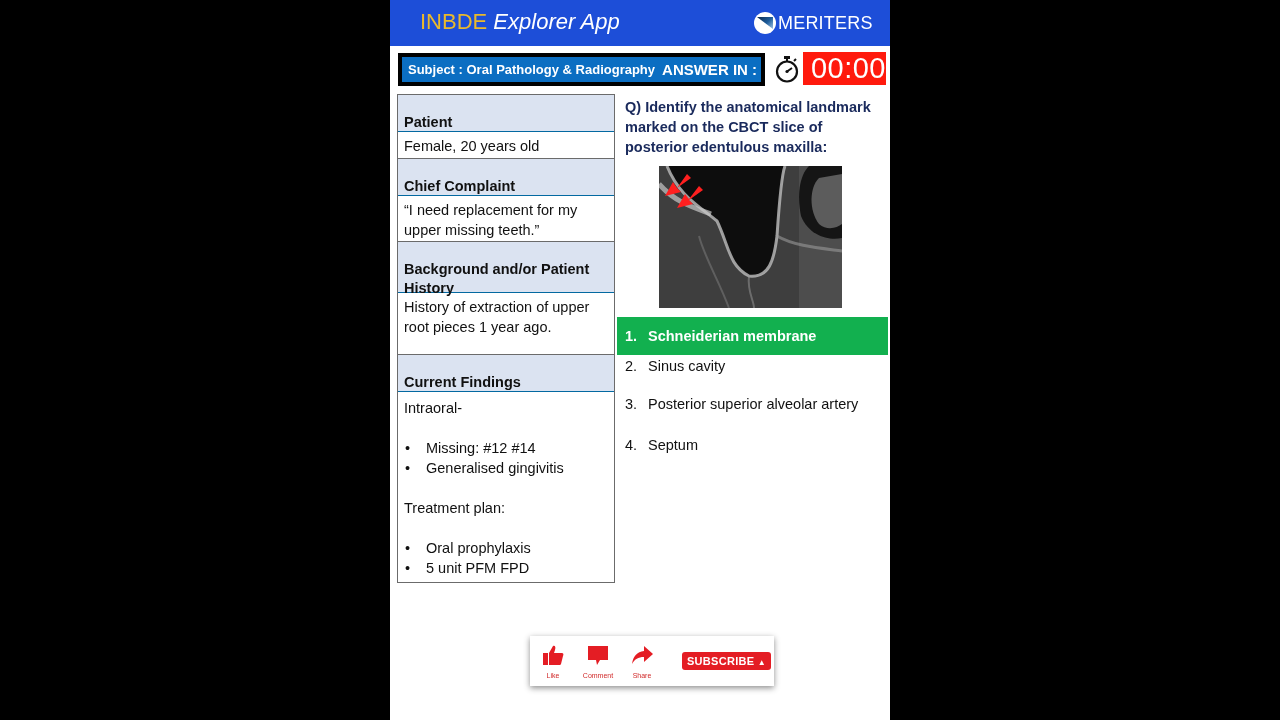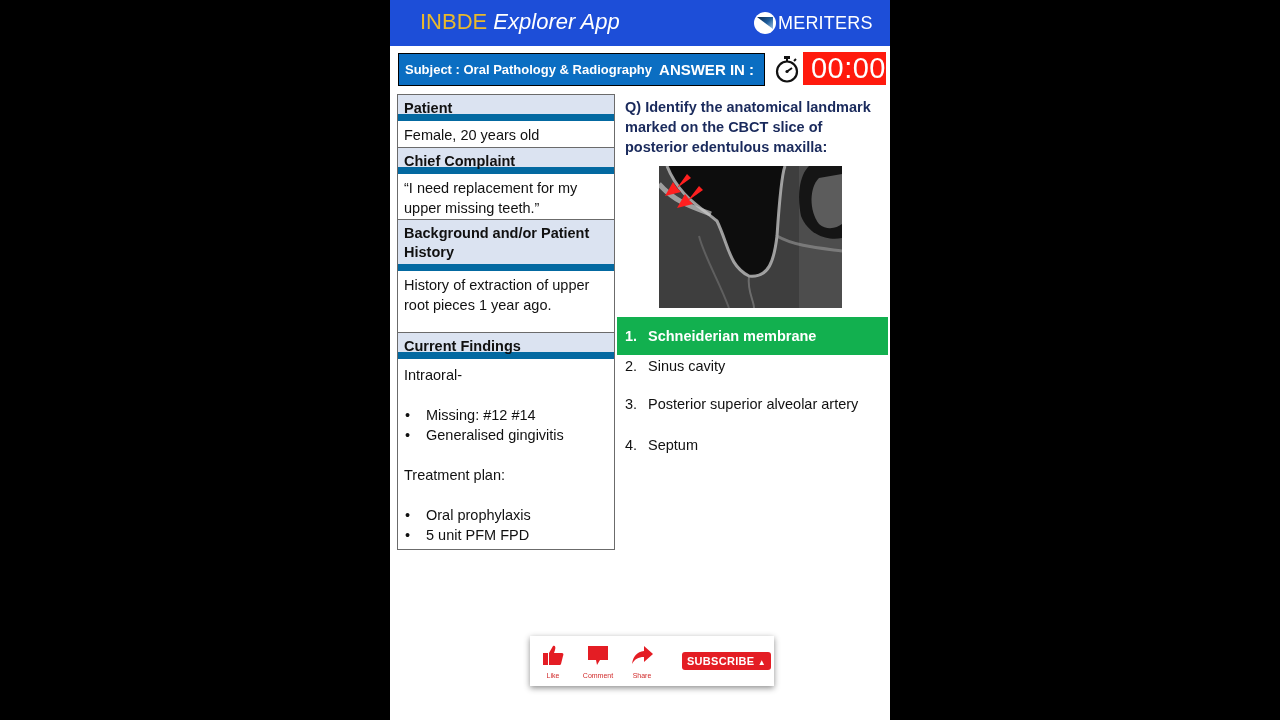--- a/index.html
+++ b/index.html
@@ -28,38 +28,38 @@
     }
     .logo-mark::after {
       content: ""; position: absolute; left: 3px; top: 5px; width: 16px; height: 12px;
       background: linear-gradient(135deg, #0d2a4d 0%, #1d5c9a 55%, #9fc3e6 100%);
       clip-path: polygon(0 0, 100% 0, 100% 100%);
     }
     .logo-text { color: #fff; font-size: 18px; margin-left: 2px; letter-spacing: 0.2px; }
 
     .subject-bar {
       position: absolute; left: 8px; top: 53px; width: 367px; height: 33px;
-      background: #0b6ec2; border: 1px solid #000000;
+      background: #0b6ec2; border: 4px solid #000000;
       display: flex; align-items: center; padding-left: 6px; color: #fff; white-space: nowrap;
     }
     .subject-bar .subj { font-size: 13px; font-weight: bold; }
     .subject-bar .answer { font-size: 15px; font-weight: bold; margin-left: 7px; }
     .stopwatch { position: absolute; left: 384px; top: 55px; width: 26px; height: 28px; }
     .timer {
       position: absolute; left: 413px; top: 52px; width: 83px; height: 33px;
       background: #ff1a0d; color: #fff; font-size: 29px; text-align: right; line-height: 33px;
       letter-spacing: 0.5px;
     }
 
     .case-table {
       position: absolute; left: 7px; top: 94px; width: 218px; border: 1px solid #6b6b6b;
       font-size: 14.5px; color: #111;
     }
     .case-table .hdr {
-      background: #dbe3f1; font-weight: bold; padding: 4px 6px; border-bottom: 7px solid #0369a1; line-height: 19px;
+      background: #dbe3f1; font-weight: bold; padding: 18px 6px; border-bottom: 1px solid #0369a1; line-height: 19px;
     }
     .case-table .cell {
       background: #fff; padding: 4px 6px; border-bottom: 1px solid #6b6b6b; line-height: 20px;
     }
     .case-table .cell:last-child { border-bottom: none; }
     .h-patient { height: 26px; }
     .c-patient { height: 27px; }
     .h-chief { height: 26px; }
     .c-chief { height: 46px; }
     .h-bg { height: 51px; }

